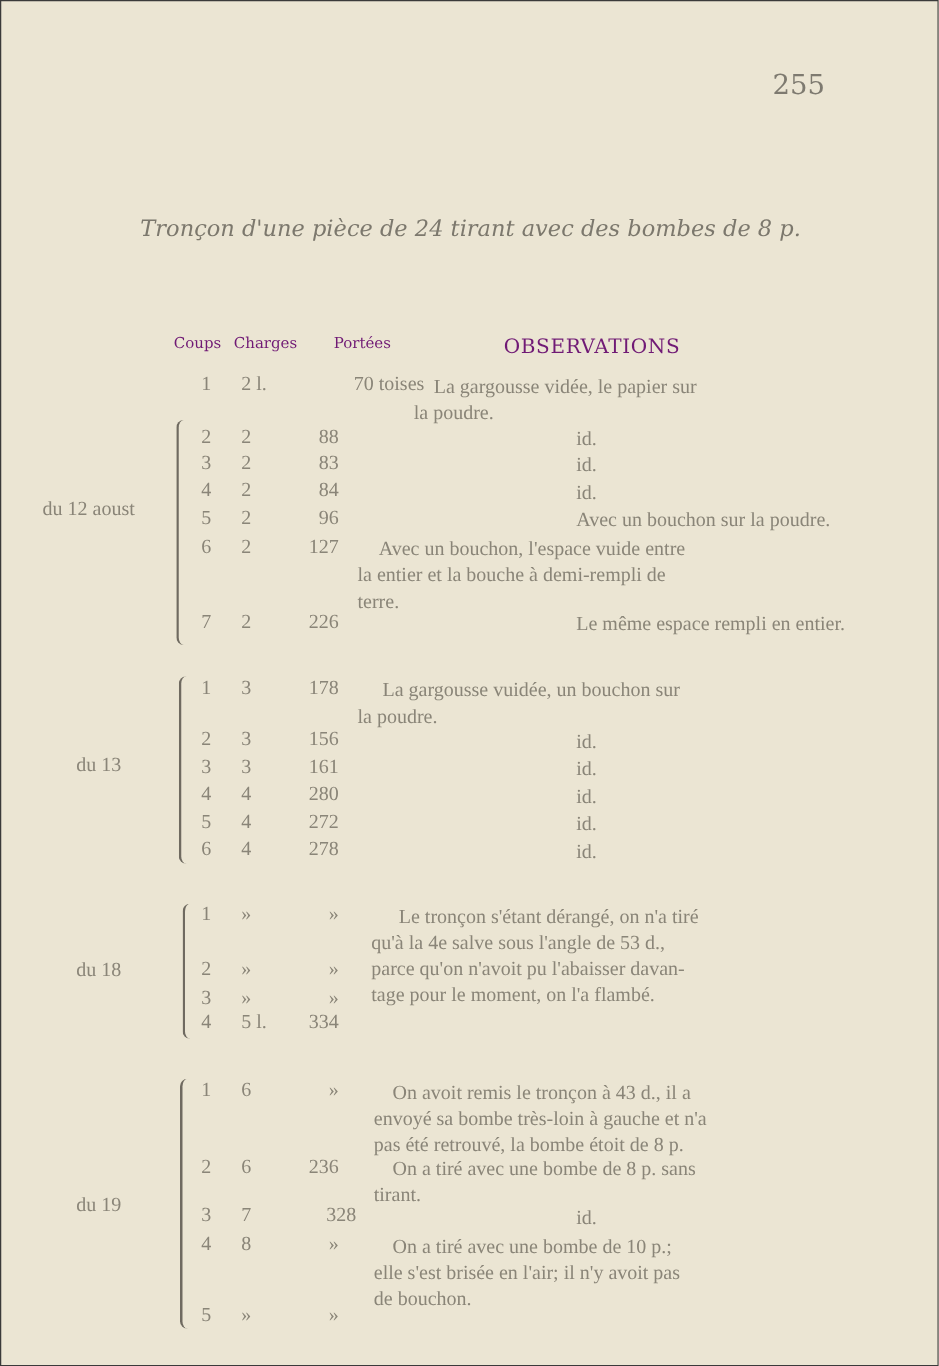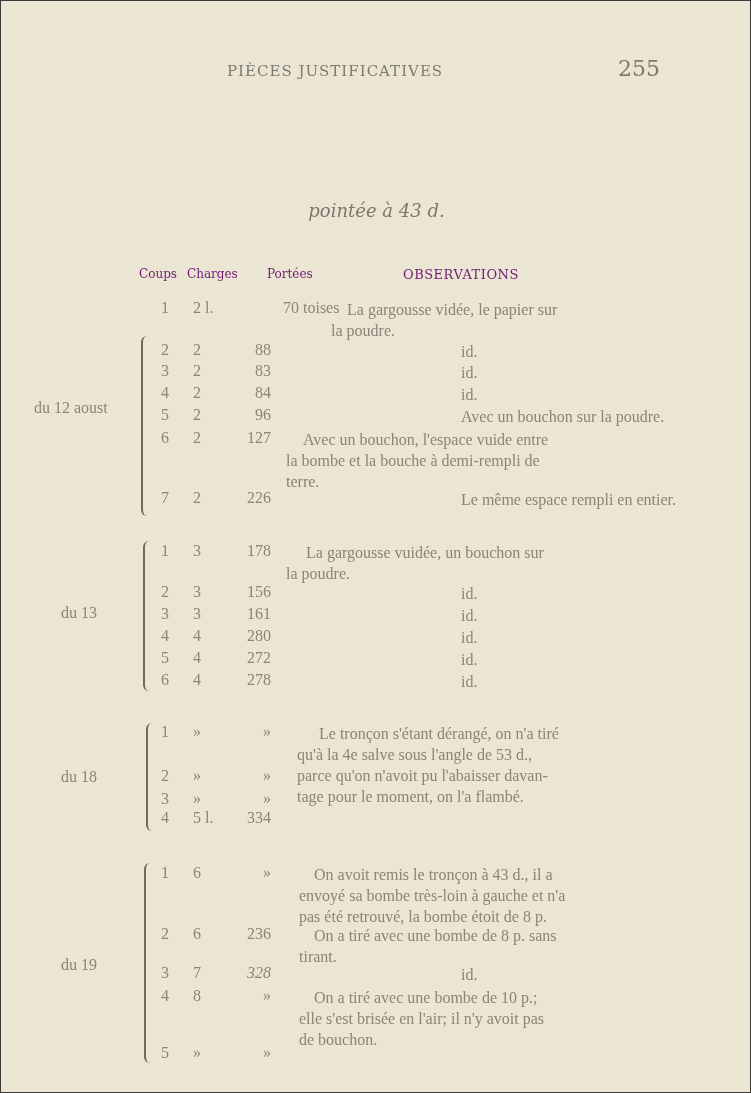--- a/index.html
+++ b/index.html
@@ -23,34 +23,33 @@
     position:absolute; top:55px; left:617px;
     font-size:22px; color:#7e7a70;
   }
   .title {
     position:absolute; left:0; width:751px; text-align:center;
     font-style:italic; font-size:18px; color:#7c786d;
   }
   .title.l1 { top:172px; }
   .title.l2 { top:199px; }
   .hdr { position:absolute; top:266px; font-size:12px; color:#701a75; }
-  .hdr.obs { font-size:13px; letter-spacing:0.5px;text-align:right; }
+  .hdr.obs { font-size:16px; letter-spacing:0.5px;text-align:right; }
   .cell { position:absolute; font-size:16px; color:#8a8578; white-space:nowrap; font-family:"Liberation Serif", serif; }
   .obs-text { position:absolute; font-size:16px; color:#8a8578; font-family:"Liberation Serif", serif; line-height:21px; }
   .date { position:absolute; font-size:16px; color:#8a8578; font-family:"Liberation Serif", serif; }
   .brace { position:absolute; border-left:2px solid #6f6a60; border-radius:6px 0 0 6px; }
 </style>
 </head>
 <body>
 
 <div class="page">
-  <div class="running-head">PIÈCES JUSTIFICATIVES</div>
   <div class="page-number">255</div>
 
-  <div class="title l2">pointée à 43 d.</div>
+  <div class="title l1">Tronçon d'une pièce de 24 tirant avec des bombes de 8 p.</div>
 
   <div class="hdr" style="left:138px">Coups</div>
   <div class="hdr" style="left:186px">Charges</div>
   <div class="hdr" style="left:266px">Portées</div>
   <div class="hdr obs" style="left:402px">OBSERVATIONS</div>
 
   <div id="table-body">
       <div class="date" style="left: 33px; top: 398px;">du 12 aoust</div>
       <div class="brace" style="left: 140px; top: 335px; height: 180px; width: 6px;"></div>
       <div class="cell" style="left: 160px; top: 298px;">1</div>
@@ -71,21 +70,21 @@
       <div class="cell" style="top: 383px; right: 479px;">84</div>
       <div class="obs-text" style="left: 460px; top: 383px;">id.</div>
       <div class="cell" style="left: 160px; top: 405px;">5</div>
       <div class="cell" style="left: 192px; top: 405px;">2</div>
       <div class="cell" style="top: 405px; right: 479px;">96</div>
       <div class="obs-text" style="left: 460px; top: 405px;">Avec un bouchon sur la poudre.</div>
       <div class="cell" style="left: 160px; top: 428px;">6</div>
       <div class="cell" style="left: 192px; top: 428px;">2</div>
       <div class="cell" style="top: 428px; right: 479px; margin-left: 37px;">127</div>
       <div class="obs-text" style="left: 302px; top: 428px;">Avec un bouchon, l'espace vuide entre</div>
-      <div class="obs-text" style="left: 285px; top: 449px;">la bombe et la bouche à demi-rempli de</div>
+      <div class="obs-text" style="left: 285px; top: 449px;">la entier et la bouche à demi-rempli de</div>
       <div class="obs-text" style="left: 285px; top: 470px;">terre.</div>
       <div class="cell" style="left: 160px; top: 488px;">7</div>
       <div class="cell" style="left: 192px; top: 488px;">2</div>
       <div class="cell" style="top: 488px; right: 479px;">226</div>
       <div class="obs-text" style="left: 460px; top: 488px;">Le même espace rempli en entier.</div>
       <div class="date" style="left: 60px; top: 603px;">du 13</div>
       <div class="brace" style="left: 142px; top: 540px; height: 150px; width: 6px;"></div>
       <div class="cell" style="left: 160px; top: 541px;">1</div>
       <div class="cell" style="left: 192px; top: 541px;">3</div>
       <div class="cell" style="top: 541px; right: 479px;">178</div>
@@ -137,21 +136,21 @@
       <div class="obs-text" style="left: 313px; top: 863px;">On avoit remis le tronçon à 43 d., il a</div>
       <div class="obs-text" style="left: 298px; top: 884px;">envoyé sa bombe très-loin à gauche et n'a</div>
       <div class="obs-text" style="left: 298px; top: 905px;">pas été retrouvé, la bombe étoit de 8 p.</div>
       <div class="cell" style="left: 160px; top: 924px;">2</div>
       <div class="cell" style="left: 192px; top: 924px;">6</div>
       <div class="cell" style="top: 924px; right: 479px;">236</div>
       <div class="obs-text" style="left: 313px; top: 924px;">On a tiré avec une bombe de 8 p. sans</div>
       <div class="obs-text" style="left: 298px; top: 945px;">tirant.</div>
       <div class="cell" style="left: 160px; top: 963px;">3</div>
       <div class="cell" style="left: 192px; top: 963px;">7</div>
-      <div class="cell" style="top: 963px; right: 479px; font-style: italic;">328</div>
+      <div class="cell" style="top: 963px; right: 465px;">328</div>
       <div class="obs-text" style="left: 460px; top: 963px;">id.</div>
       <div class="cell" style="left: 160px; top: 986px;">4</div>
       <div class="cell" style="left: 192px; top: 986px;">8</div>
       <div class="cell" style="top: 986px; right: 479px;">»</div>
       <div class="obs-text" style="left: 313px; top: 986px;">On a tiré avec une bombe de 10 p.;</div>
       <div class="obs-text" style="left: 298px; top: 1007px;">elle s'est brisée en l'air; il n'y avoit pas</div>
       <div class="obs-text" style="left: 298px; top: 1028px;">de bouchon.</div>
       <div class="cell" style="left: 160px; top: 1043px;">5</div>
       <div class="cell" style="left: 192px; top: 1043px;">»</div>
       <div class="cell" style="top: 1043px; right: 479px;">»</div>

